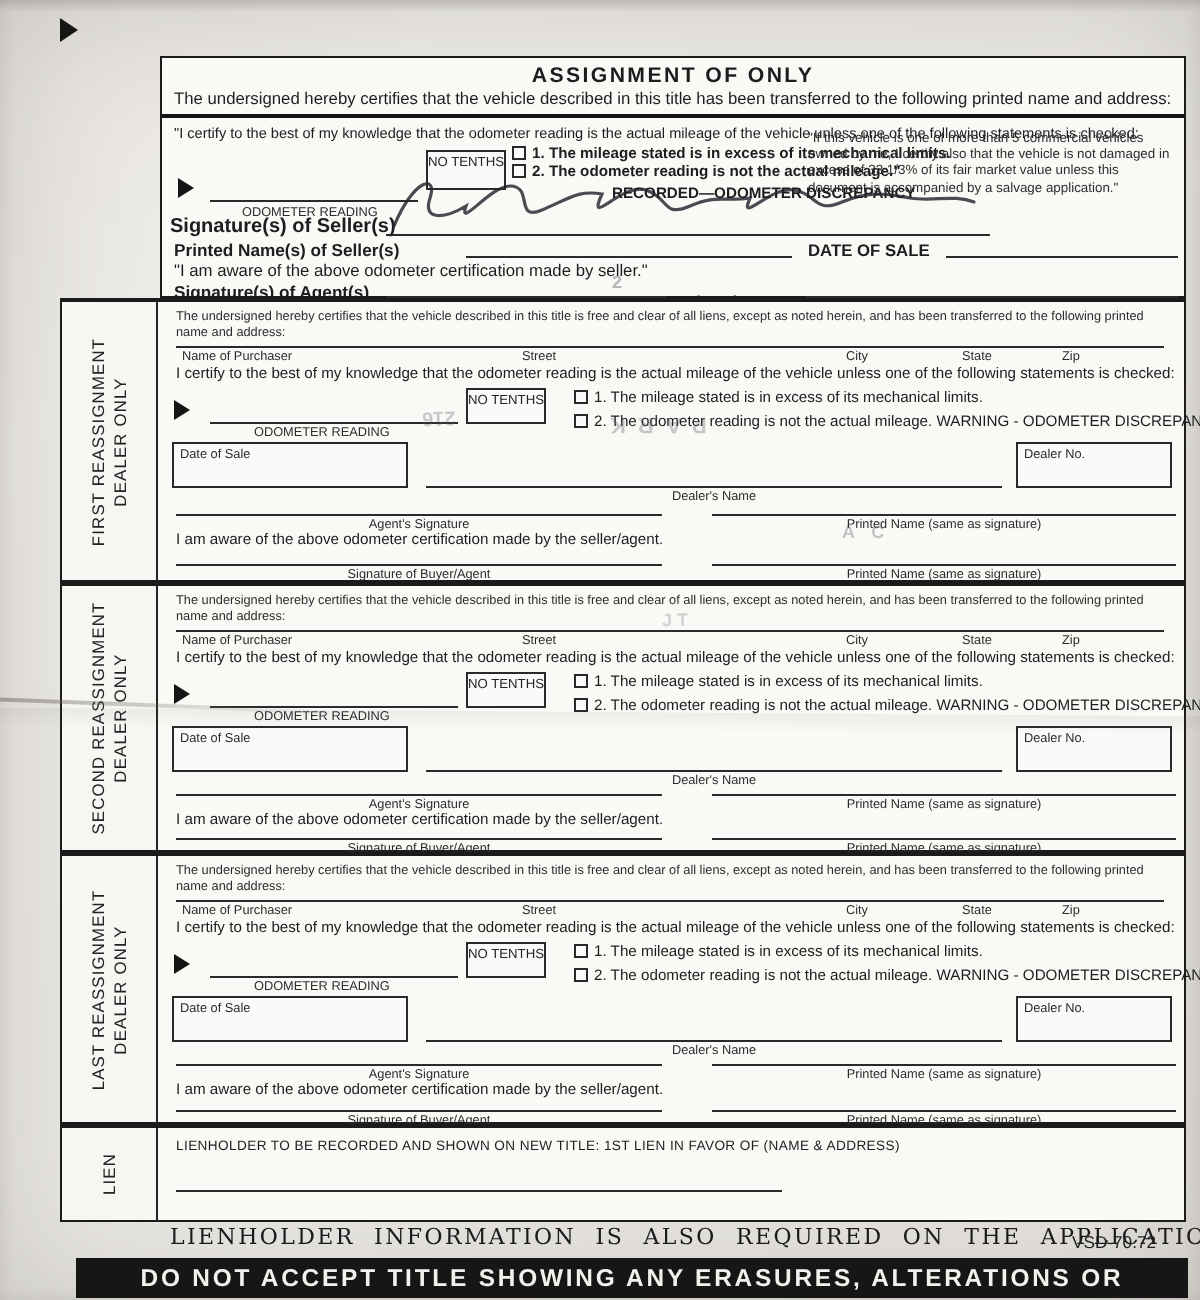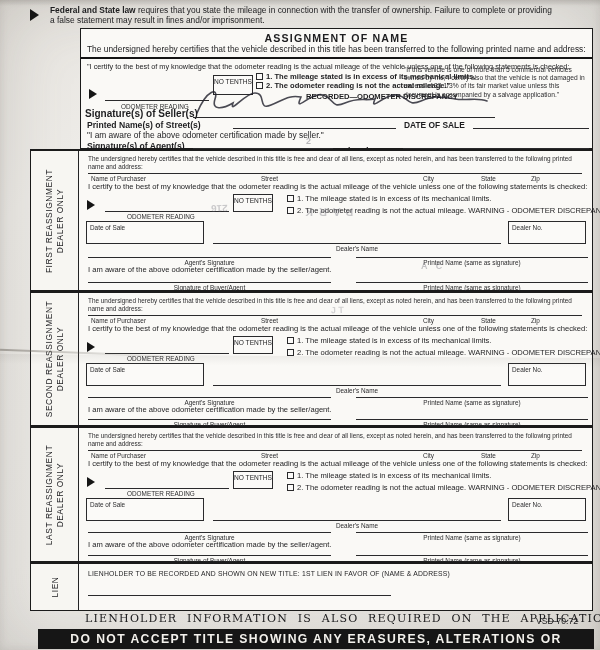--- a/index.html
+++ b/index.html
@@ -39,26 +39,23 @@
   .serifline { font-family:"DejaVu Serif", serif; font-size:11px; letter-spacing:1.2px; word-spacing:5px; color:#1a1a1c; }
   .crease { position:absolute; pointer-events:none; }
   .sig { position:absolute; }
 </style>
 </head>
 <body>
 
 <div id="paper">
 
   <div class="tri" style="left:30px;top:9px"></div>
-  <div class="t med wrap" style="left:50px;top:6px;width:508px">
-    <span class="b">Federal and State law</span><span> requires that you state the mileage in connection with the transfer of ownership. Failure to complete or providing a false statement may result in fines and/or imprisonment.</span>
-  </div>
 
   <div class="obox" style="left:80px;top:28px;width:513px;height:121px">
-    <div class="t b" style="left:0;right:0;top:3px;text-align:center;font-size:10.6px;letter-spacing:1.2px">ASSIGNMENT OF NAME</div>
+    <div class="t b" style="left:0;right:0;top:3px;text-align:center;font-size:10.6px;letter-spacing:1.2px">ASSIGNMENT OF ONLY</div>
     <div class="t med" style="left:6px;top:16px">The undersigned hereby certifies that the vehicle described in this title has been transferred to the following printed name and address:</div>
     <div class="hr2" style="top:28px"></div>
 
     <div class="t" style="left:6px;top:33px;font-size:7.3px">"I certify to the best of my knowledge that the odometer reading is the actual mileage of the vehicle unless one of the following statements is checked:</div>
 
     <div class="ntbox" style="left:132px;top:46px;height:20px">NO TENTHS</div>
     <div class="tri" style="left:8px;top:60px;border-top-width:5px;border-bottom-width:5px;border-left-width:8px"></div>
     <div class="rule" style="left:24px;top:71px;width:104px"></div>
     <div class="t tiny" style="left:40px;top:74px">ODOMETER READING</div>
 
@@ -71,21 +68,21 @@
     <div class="t small b" style="left:225px;top:64px">RECORDED—ODOMETER DISCREPANCY</div>
 
     <div class="t wrap" style="left:323px;top:37px;width:185px;font-size:6.7px;line-height:8.2px;color:#2e2e30">"If this vehicle is one of more than 5 commercial vehicles owned by me, I certify also that the vehicle is not damaged in excess of 33 1/3% of its fair market value unless this document is accompanied by a salvage application."</div>
 
     <div class="t b" style="left:4px;top:79px;font-size:10px">Signature(s) of Seller(s)</div>
     <div class="rule" style="left:112px;top:88px;width:302px"></div>
     <svg class="sig" style="left:110px;top:56px" width="300" height="36" viewBox="0 0 300 36">
       <path d="M6,28 C16,4 28,2 24,14 C20,26 32,24 42,18 C38,30 54,8 64,8 C76,8 66,26 80,20 C94,14 98,10 110,12 C102,30 120,6 132,10 C144,14 140,24 154,18 C168,12 172,16 184,14 C178,28 194,8 206,10 C218,12 216,22 230,16 C244,10 252,12 264,14 C276,16 286,12 296,16" fill="none" stroke="#23232e" stroke-width="1.6" stroke-linecap="round" opacity="0.82"></path>
     </svg>
 
-    <div class="t b" style="left:6px;top:91px;font-size:8.6px">Printed Name(s) of Street(s)</div>
+    <div class="t b" style="left:6px;top:91px;font-size:8.6px">Printed Name(s) of Seller(s)</div>
     <div class="rule" style="left:152px;top:99px;width:163px"></div>
     <div class="t b" style="left:323px;top:91px;font-size:8.4px">DATE OF SALE</div>
     <div class="rule" style="left:392px;top:99px;width:116px"></div>
 
     <div class="t med" style="left:6px;top:102px">"I am aware of the above odometer certification made by seller."</div>
 
     <div class="t b" style="left:6px;top:112px;font-size:8.6px">Signature(s) of Agent(s)</div>
     <div class="rule" style="left:112px;top:119px;width:140px"></div>
     <div class="ghost" style="left:225px;top:107px;font-size:9px;opacity:.4;color:#55555f">2</div>
     <div class="t b" style="left:258px;top:117px;font-size:8.6px">Printed Name</div>

